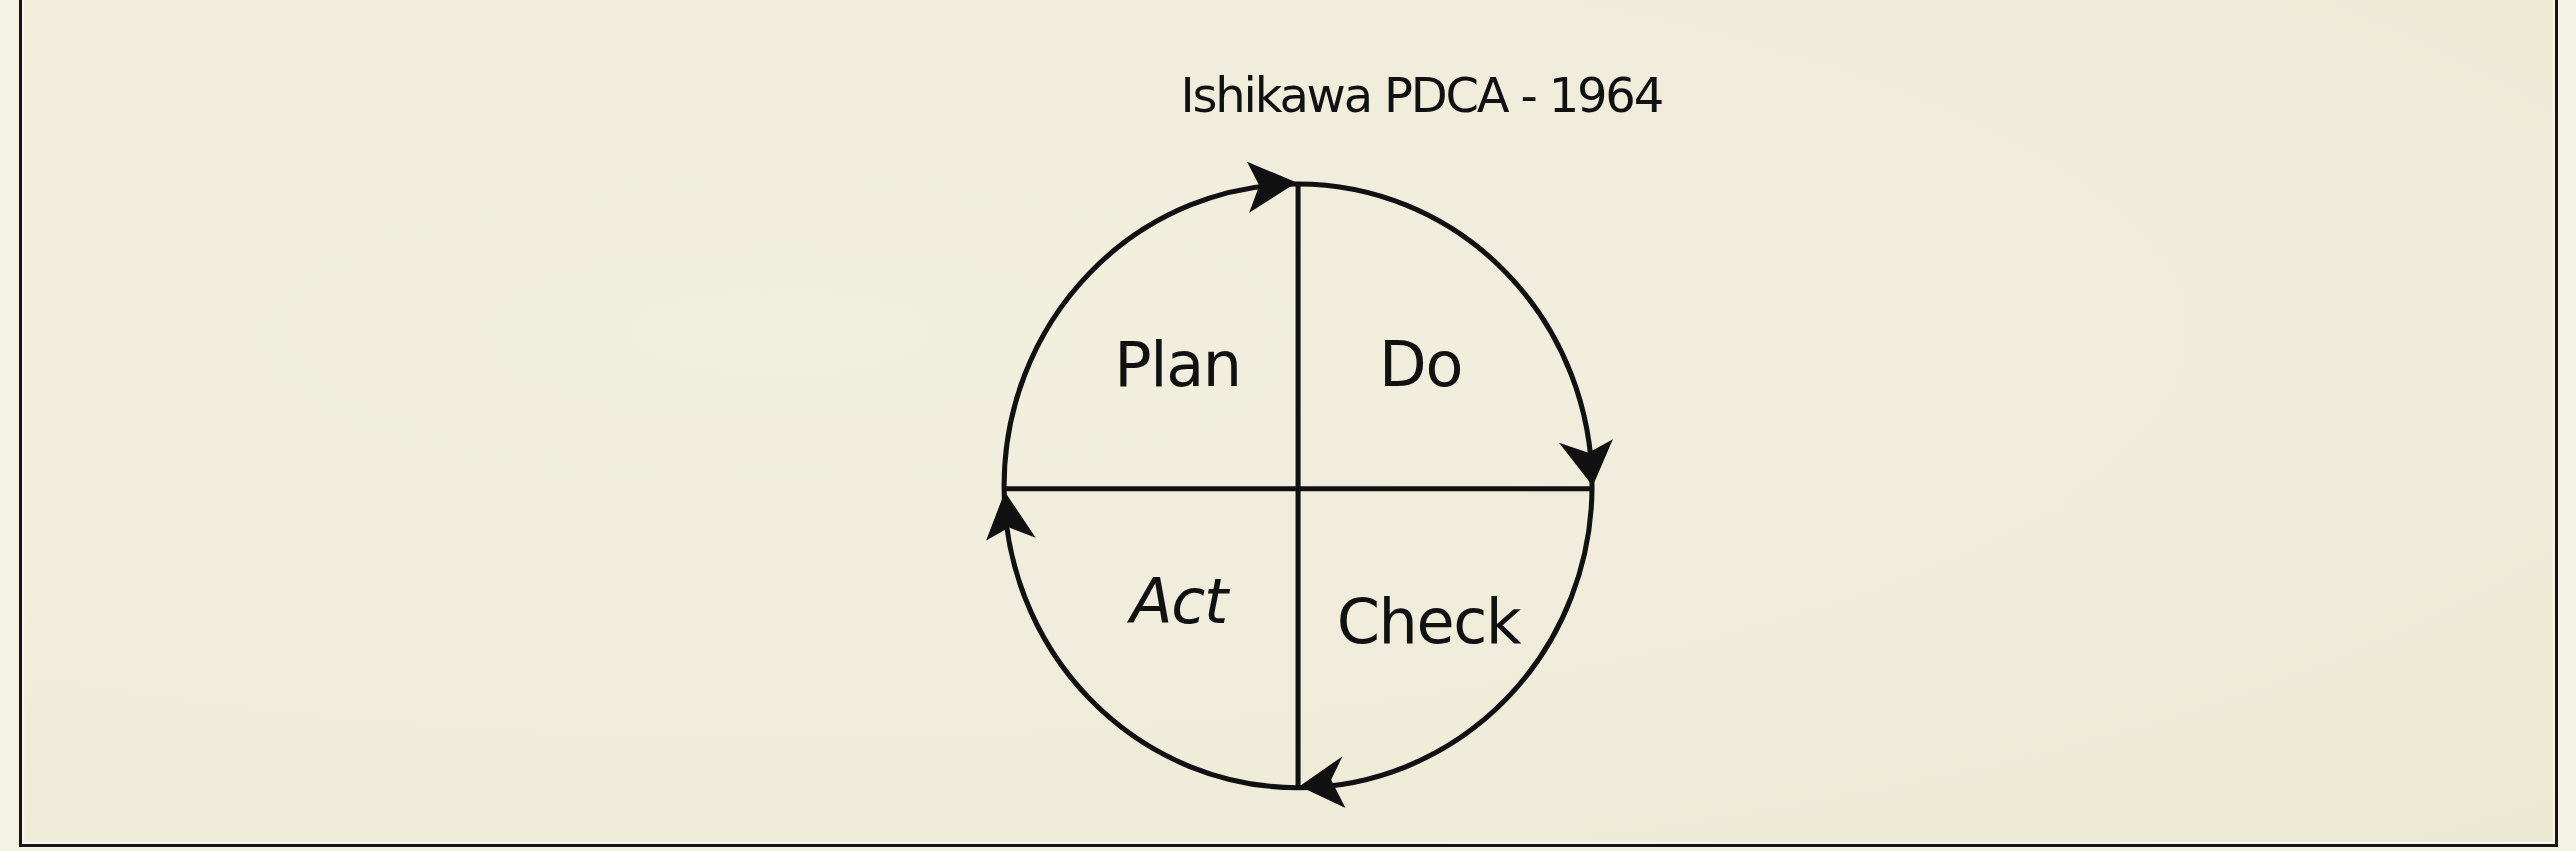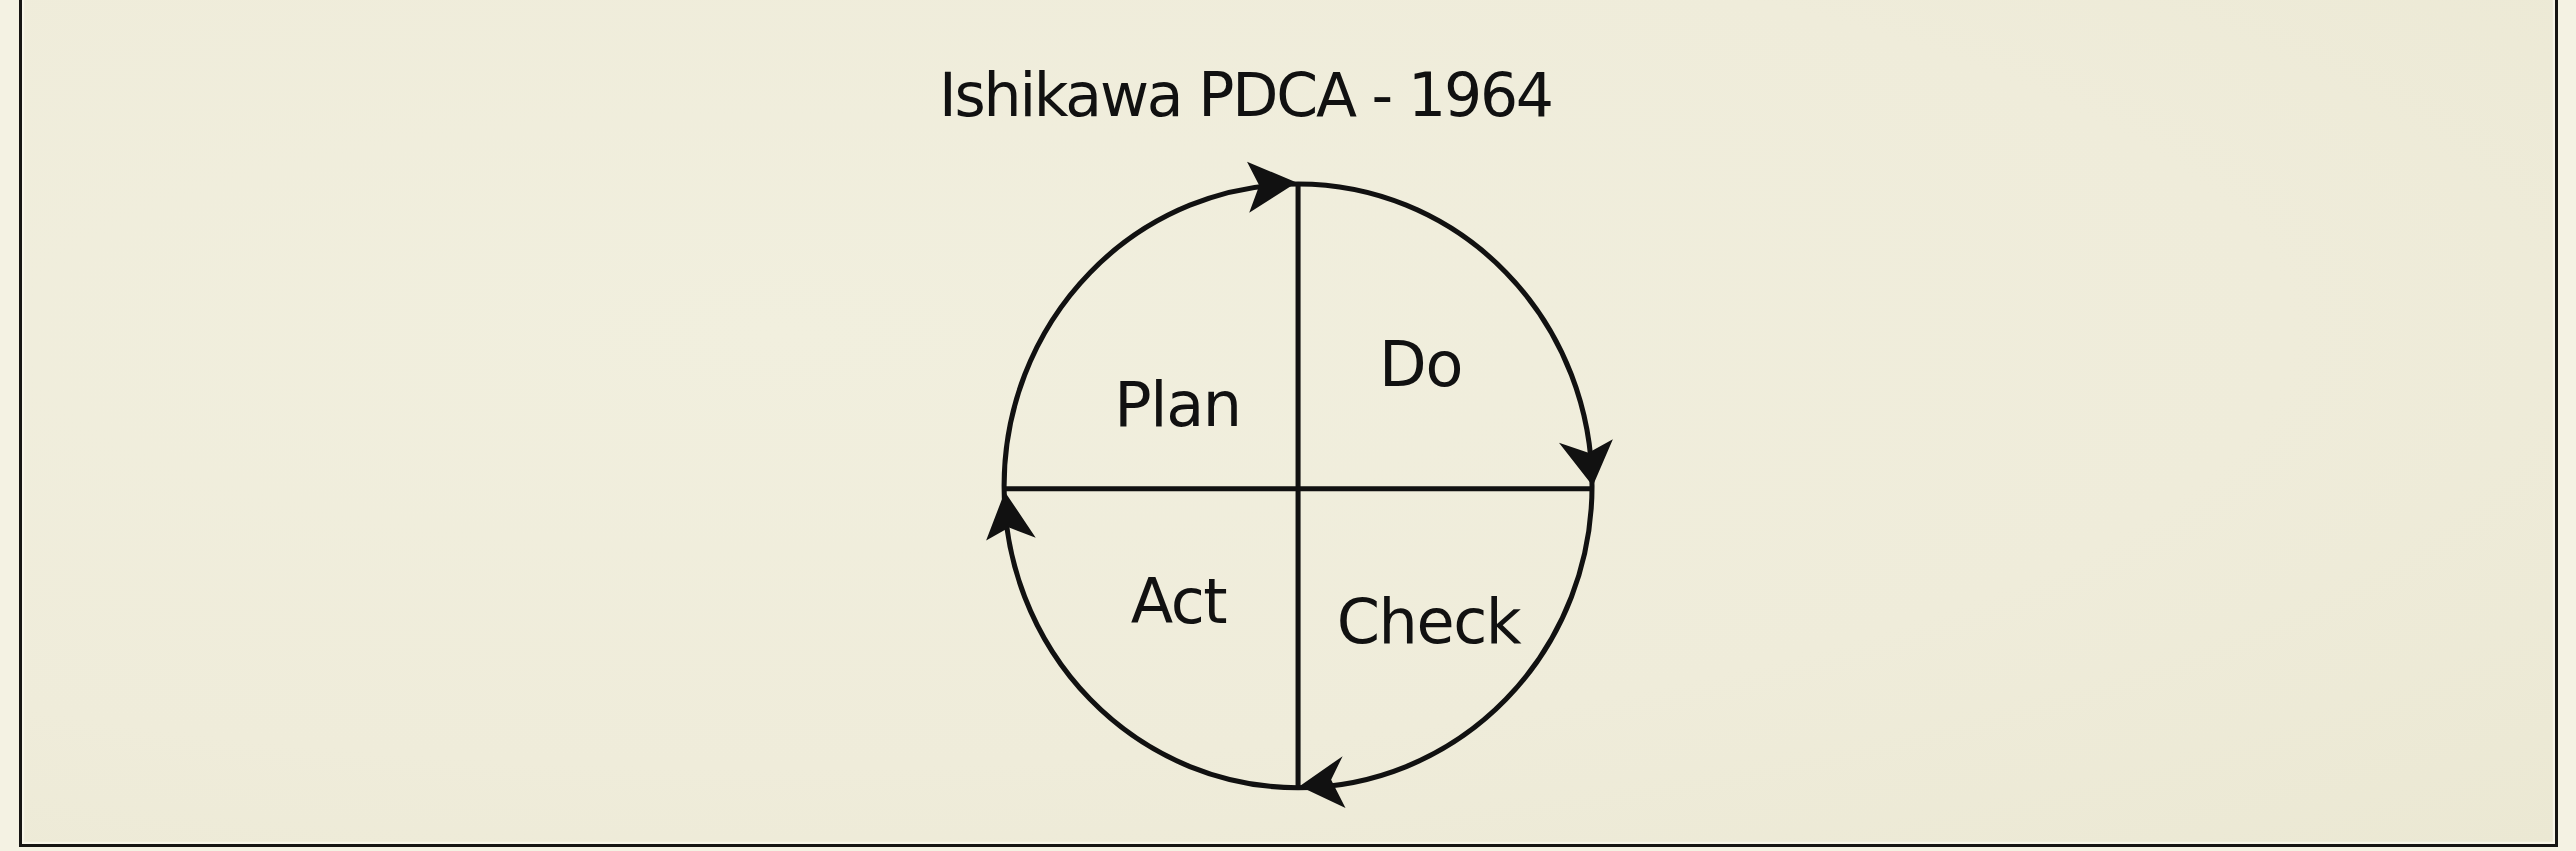--- a/index.html
+++ b/index.html
@@ -9,21 +9,21 @@
       font-family: "DejaVu Sans", "Liberation Sans", sans-serif;
     }
     .frame {
       position: absolute; left: 18.7px; top: -7.2px; width: 2533px; height: 851px;
       border-left: 3.6px solid #161513; border-right: 3.6px solid #161513; border-bottom: 3.6px solid #161513;
       background: radial-gradient(ellipse at 30% 40%, #f1efde 0%, #efecda 60%, #ebe8d3 100%);
       box-shadow: inset 0 0 0 2.2px #f7f5e8;
     }
     .title {
       position: absolute; left: 939px; top: 52px; width: 723px;
-      text-align: left; font-size: 60px; line-height: 86px; color: #111;
+      text-align: right; font-size: 48px; line-height: 86px; color: #111;
       white-space: nowrap; letter-spacing: -2.2px;
     }
     svg.diagram { position: absolute; left: 0; top: 0; }
     .label {
       position: absolute; font-size: 62px; line-height: 72px; color: #111; white-space: nowrap;
       letter-spacing: -1.4px; text-align: center;
     }
   </style>
 </head>
 <body>
@@ -39,17 +39,17 @@
     <line x1="1398" y1="680" x2="2215" y2="680"></line>
   </g>
   <g fill="#111" stroke="none">
     <path d="M1804,254 L1735,225 L1752,258 L1738,296 Z"></path>
     <path d="M2216,676 L2244,611 L2210,630 L2169,616 Z"></path>
     <path d="M1808,1094 L1868,1052 L1852,1085 L1872,1124 Z"></path>
     <path d="M1398,684 L1372,752 L1404,734 L1441,748 Z"></path>
   </g>
 </svg>
 
-<div class="label" style="left:1113px; top:329px; width:129px;margin-top:40px;">Plan</div>
+<div class="label" style="left:1113px; top:329px; width:129px;">Plan</div>
 <div class="label" style="left:1370px; top:329px; width:101px;">Do</div>
-<div class="label" style="left:1123px; top:566px; width:111px;">Act</div>
+<div class="label" style="left:1123px; top:566px; width:111px;font-style:italic;">Act</div>
 <div class="label" style="left:1333px; top:586px; width:191px;">Check</div>
 
 
 </body></html>

